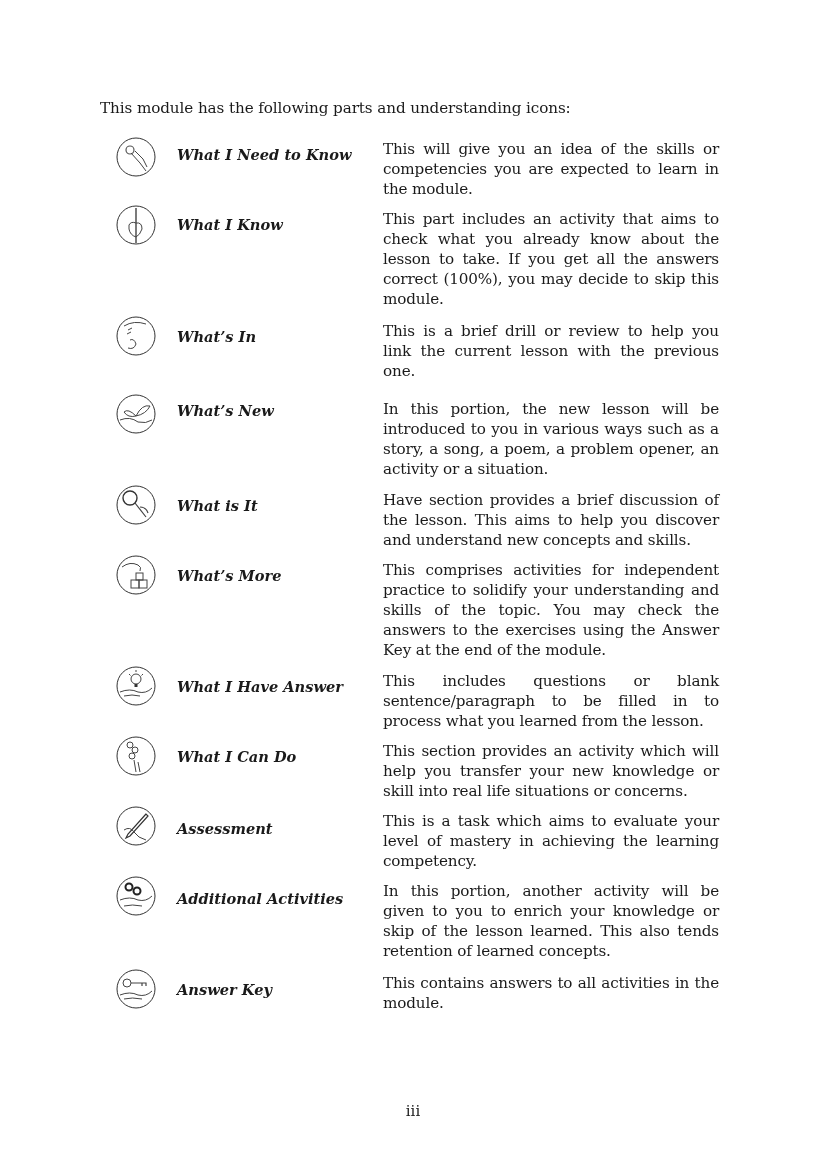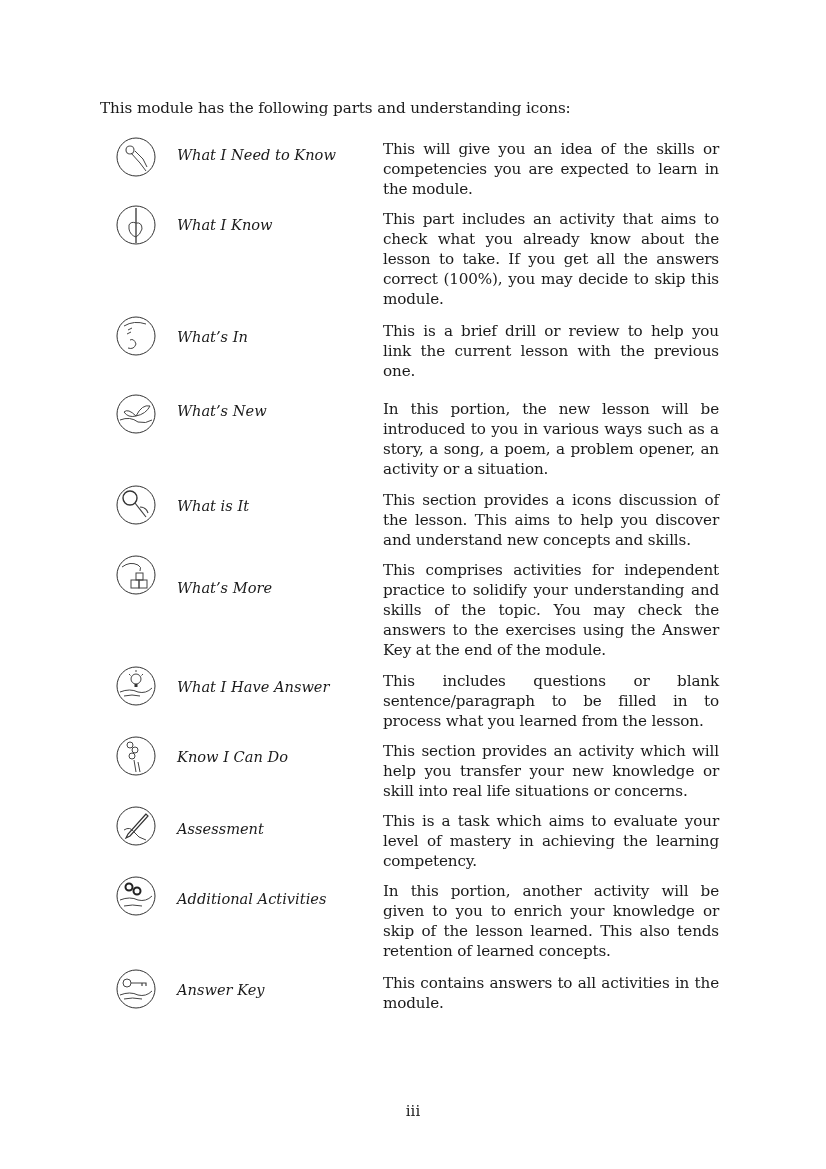--- a/index.html
+++ b/index.html
@@ -1,21 +1,21 @@
 <!DOCTYPE html>
 <html><head>
   <meta charset="utf-8">
   <style>
     html, body { margin: 0; padding: 0; background: #ffffff; }
     body { width: 826px; height: 1169px; position: relative; font-family: "DejaVu Serif", serif; color: #1a1a1a; }
     .intro { position: absolute; left: 100px; top: 99px; font-size: 15.2px; letter-spacing: -0.1px; }
     .row { position: absolute; left: 0; width: 826px; }
     .icon { position: absolute; left: 116px; width: 40px; height: 40px; }
     .icon svg { width: 40px; height: 40px; }
-    .label { position: absolute; left: 177px; font-weight: normal; font-style: italic; font-size: 14.6px; white-space: nowrap; }
+    .label { position: absolute; left: 177px; font-weight: bold; font-style: italic; font-size: 14.6px; white-space: nowrap; }
     .desc { position: absolute; left: 383px; width: 336px; font-size: 15.2px; line-height: 20px; text-align: justify; letter-spacing: -0.15px; }
     .page-num { position: absolute; left: 0; width: 826px; top: 1102px; text-align: center; font-size: 15px; }
   </style>
 </head>
 <body>
 
 <div class="intro">This module has the following parts and understanding icons:</div>
 
 <div class="row" style="top:135px">
   <div class="icon" style="top:2px">
@@ -65,34 +65,34 @@
 
 <div class="row" style="top:485px">
   <div class="icon" style="top:0px">
     <svg viewBox="0 0 40 40">
         <circle cx="20" cy="20" r="19" fill="none" stroke="#333" stroke-width="1"></circle>
         <circle cx="14" cy="13" r="7" fill="none" stroke="#333" stroke-width="1.4"></circle>
         <path d="M19 18 L30 32 M24 22 Q30 22 32 28" fill="none" stroke="#444" stroke-width="1.2"></path>
       </svg>
   </div>
   <div class="label" style="top:12px">What is It</div>
-  <div class="desc" style="top:5px">This section provides a icons discussion of the lesson. This aims to help you discover and understand new concepts and skills.</div>
+  <div class="desc" style="top:5px">Have section provides a brief discussion of the lesson. This aims to help you discover and understand new concepts and skills.</div>
 </div>
 
 <div class="row" style="top:555px">
   <div class="icon" style="top:0px">
     <svg viewBox="0 0 40 40">
         <circle cx="20" cy="20" r="19" fill="none" stroke="#333" stroke-width="1"></circle>
         <path d="M6 12 Q14 6 22 10 Q26 12 24 16" fill="none" stroke="#444" stroke-width="1"></path>
         <rect x="20" y="18" width="7" height="7" fill="none" stroke="#444"></rect>
         <rect x="15" y="25" width="8" height="8" fill="none" stroke="#444"></rect>
         <rect x="23" y="25" width="8" height="8" fill="none" stroke="#444"></rect>
       </svg>
   </div>
-  <div class="label" style="top:24px">What’s More</div>
+  <div class="label" style="top:12px">What’s More</div>
   <div class="desc" style="top:5px">This comprises activities for independent practice to solidify your understanding and skills of the topic. You may check the answers to the exercises using the Answer Key at the end of the module.</div>
 </div>
 
 <div class="row" style="top:666px">
   <div class="icon" style="top:0px">
     <svg viewBox="0 0 40 40">
         <circle cx="20" cy="20" r="19" fill="none" stroke="#333" stroke-width="1"></circle>
         <circle cx="20" cy="13" r="5" fill="none" stroke="#444" stroke-width="1"></circle>
         <path d="M20 4 L20 6 M13 8 L14.5 9.5 M27 8 L25.5 9.5" stroke="#444"></path>
         <rect x="18.5" y="18" width="3" height="3" fill="#333"></rect>
@@ -106,21 +106,21 @@
 <div class="row" style="top:736px">
   <div class="icon" style="top:0px">
     <svg viewBox="0 0 40 40">
         <circle cx="20" cy="20" r="19" fill="none" stroke="#333" stroke-width="1"></circle>
         <circle cx="14" cy="9" r="3" fill="none" stroke="#444"></circle>
         <circle cx="19" cy="14" r="3" fill="none" stroke="#444"></circle>
         <circle cx="16" cy="20" r="3" fill="none" stroke="#444"></circle>
         <path d="M18 24 L20 36 M22 26 L24 36" fill="none" stroke="#444"></path>
       </svg>
   </div>
-  <div class="label" style="top:12px">Know I Can Do</div>
+  <div class="label" style="top:12px">What I Can Do</div>
   <div class="desc" style="top:5px">This section provides an activity which will help you transfer your new knowledge or skill into real life situations or concerns.</div>
 </div>
 
 <div class="row" style="top:806px">
   <div class="icon" style="top:0px">
     <svg viewBox="0 0 40 40">
         <circle cx="20" cy="20" r="19" fill="none" stroke="#333" stroke-width="1"></circle>
         <path d="M30 8 L12 28 L10 32 L14 30 L32 10 Z" fill="none" stroke="#333" stroke-width="1.2"></path>
         <path d="M8 24 Q14 20 18 26 Q22 32 30 34" fill="none" stroke="#444"></path>
       </svg>

